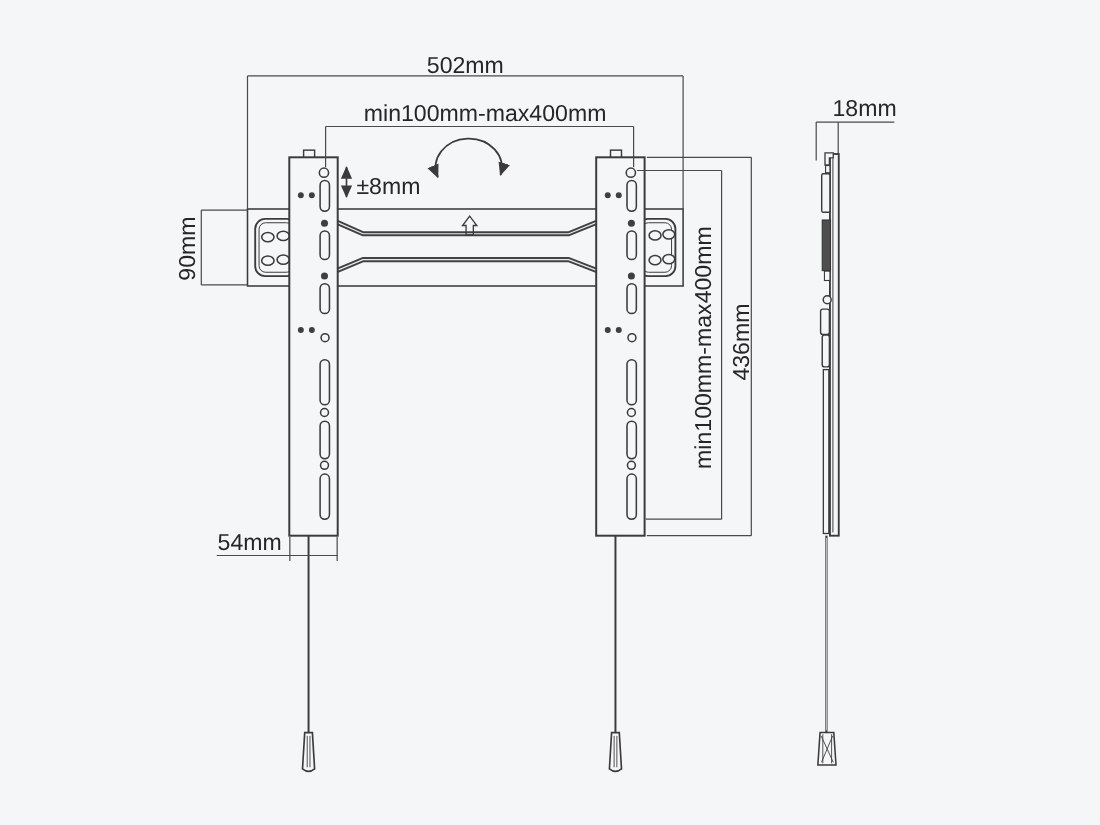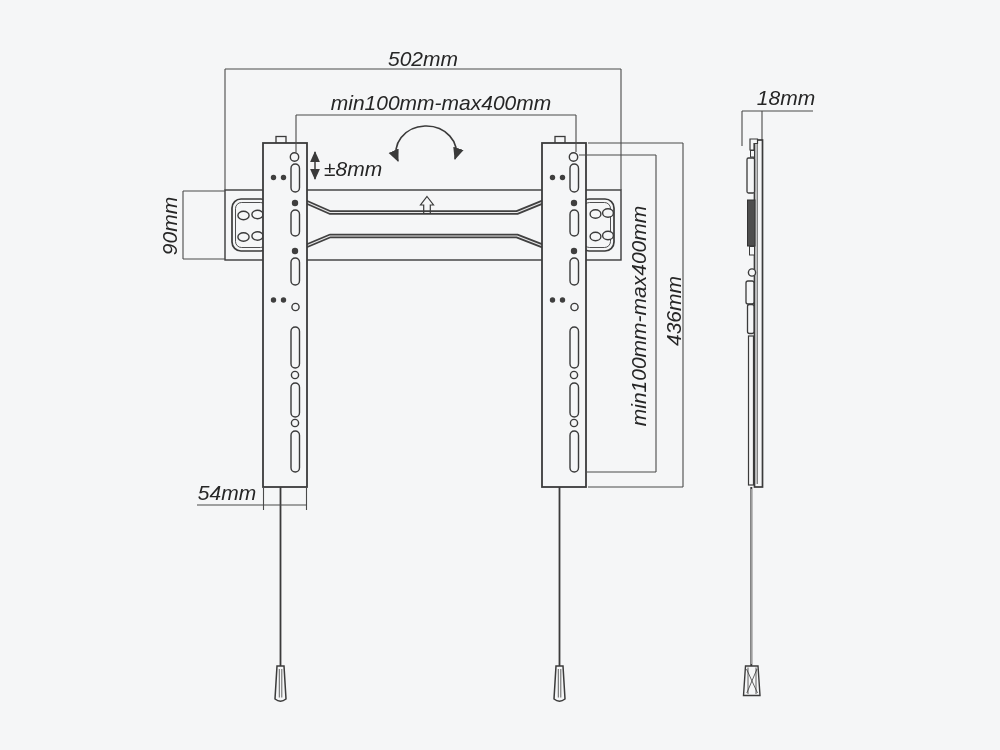--- a/index.html
+++ b/index.html
@@ -1,16 +1,16 @@
 <!DOCTYPE html>
 <html><head>
 <meta charset="utf-8">
 <style>
   html,body{margin:0;padding:0;background:#f5f6f7;width:1000px;height:750px;overflow:hidden;}
-  .stage{position:relative;width:1000px;height:750px;background:#f5f6f7;font-style:italic;}
+  .stage{position:relative;width:1000px;height:750px;background:#f5f6f7;}
   svg text{font-family:"Liberation Sans","DejaVu Sans",sans-serif;font-size:21px;fill:#262626;}
   .geo{stroke:#3b3b3b;fill:none;}
   .geo-f{stroke:#3b3b3b;fill:#f5f6f7;}
   .hole{stroke:#3b3b3b;fill:#f5f6f7;stroke-width:1.4;}
   .dot{fill:#3f3f3f;stroke:none;}
   .dim{stroke:#4a4a4a;stroke-width:1.1;fill:none;}
   .railA{stroke:#414141;stroke-width:4.6;fill:none;stroke-linejoin:round;}
   .railB{stroke:#e9e9ea;stroke-width:1.1;fill:none;stroke-linejoin:round;}
   .darkfill{fill:#4e4e4e;stroke:#333;stroke-width:1;}
 </style>

